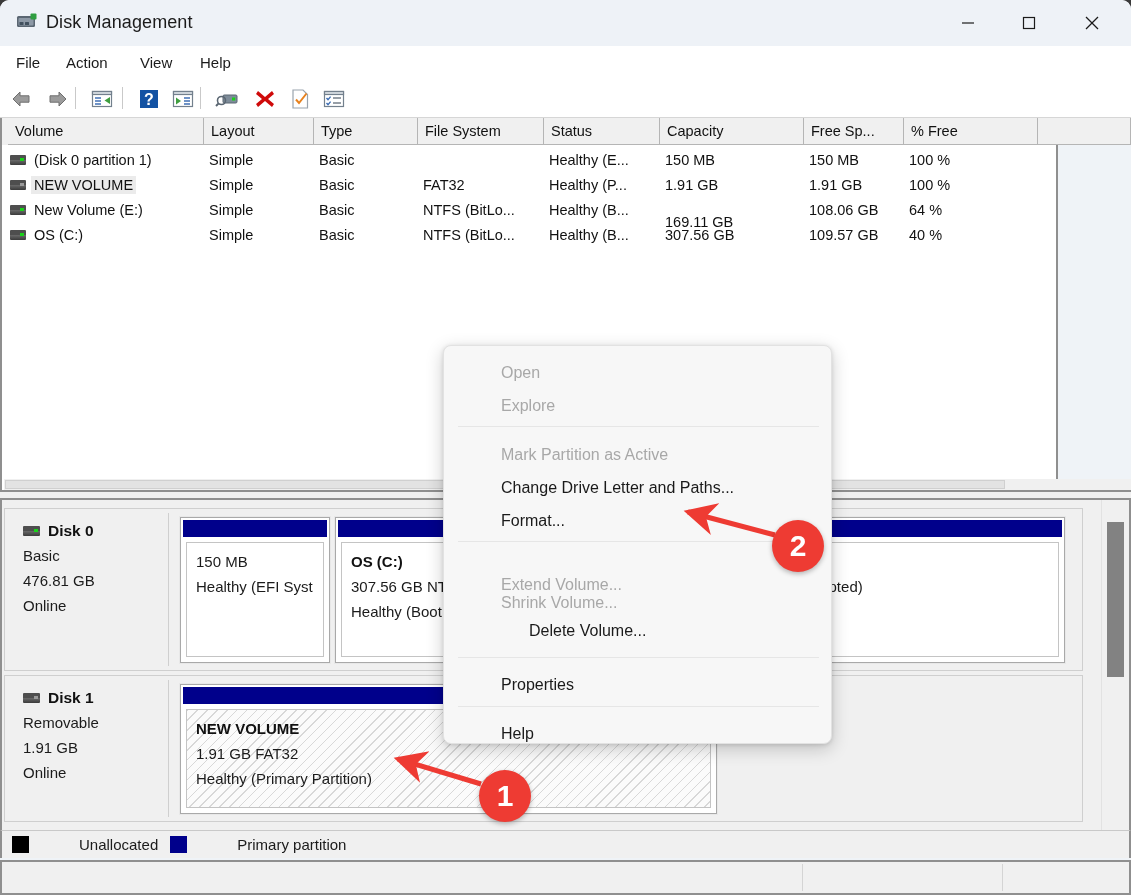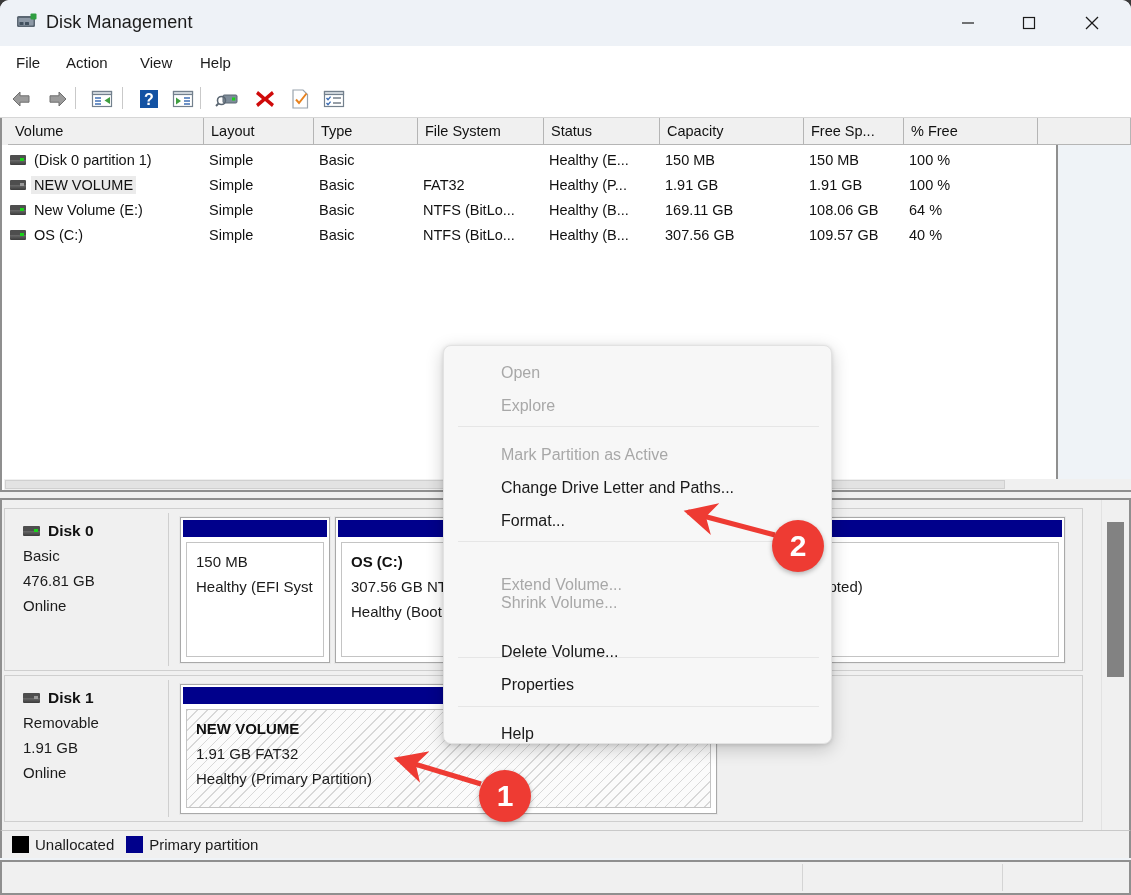--- a/index.html
+++ b/index.html
@@ -190,21 +190,21 @@
   }
 
   
   .legend {
     position: absolute; left: 0; top: 830px; width: 1131px; height: 28px;
     background: #f0f0f0;
     border-left: 2px solid #8f8f8f; border-right: 2px solid #8f8f8f;
     border-top: 1px solid #c9c9c9;
     display: flex; align-items: center; padding-left: 10px;
   }
-  .lg-item { display: flex; align-items: center; margin-right: 12px; }
+  .lg-item { display: flex; align-items: center; margin-right: 12px; gap: 44px; }
   .lg-sw { width: 17px; height: 17px; margin-right: 6px; }
   .lg-txt { font-size: 15px; color: #1b1b1b; }
 
   
   .statusbar {
     position: absolute; left: 0; top: 860px; width: 1131px; height: 35px;
     background: #f0f0f0;
     border: 2px solid #8f8f8f; border-top: 2px solid #8f8f8f;
   }
   .sb-sep { position: absolute; top: 2px; bottom: 2px; width: 1px; background: #d4d4d4; }
@@ -396,21 +396,21 @@
         </div>
         <div class="row" style="top: 79px;">
           <div class="cell vol-name" style="left: 8px; width: 196px;">
             <span class="drive-ico"></span>
             <span class="lbl">New Volume (E:)</span>
           </div>
           <div class="cell" style="left: 207px; width: 110px;">Simple</div>
           <div class="cell" style="left: 317px; width: 104px;">Basic</div>
           <div class="cell" style="left: 421px; width: 126px;">NTFS (BitLo...</div>
           <div class="cell" style="left: 547px; width: 116px;">Healthy (B...</div>
-          <div class="cell" style="left: 663px; width: 144px;">169.11 GB</div>
+          <div class="cell" style="left: 663px; width: 144px; margin-top: 12px;">169.11 GB</div>
           <div class="cell" style="left: 807px; width: 100px;">108.06 GB</div>
           <div class="cell" style="left: 907px; width: 134px;">64 %</div>
         </div>
         <div class="row" style="top: 104px;">
           <div class="cell vol-name" style="left: 8px; width: 196px;">
             <span class="drive-ico"></span>
             <span class="lbl">OS (C:)</span>
           </div>
           <div class="cell" style="left: 207px; width: 110px;">Simple</div>
           <div class="cell" style="left: 317px; width: 104px;">Basic</div>
@@ -510,21 +510,21 @@
       <div class="msep" style="top: 195px;"></div>
       <div class="msep" style="top: 311px;"></div>
       <div class="msep" style="top: 360px;"></div>
       <div class="mi disabled" style="top: 10px;">Open</div>
       <div class="mi disabled" style="top: 43px;">Explore</div>
       <div class="mi disabled" style="top: 92px;">Mark Partition as Active</div>
       <div class="mi" style="top: 158px;">Format...</div>
       <div class="mi" style="top: 125px;">Change Drive Letter and Paths...</div>
       <div class="mi disabled" style="top: 222px;">Extend Volume...</div>
       <div class="mi disabled" style="top: 240px;">Shrink Volume...</div>
-      <div class="mi" style="top: 289px;">Delete Volume...</div>
+      <div class="mi" style="top: 268px; margin-left: 28px;">Delete Volume...</div>
       <div class="mi" style="top: 322px;">Properties</div>
       <div class="mi" style="top: 371px;">Help</div>
     </div>
 
   <svg class="anno" style="left:0; top:0; width:1131px; height:895px;">
     <defs>
       <marker id="ah" markerWidth="7" markerHeight="7" refX="5.6" refY="3.5" orient="auto">
         <path d="M6.5,3.5 L0,0.2 L1.9,3.5 L0,6.8 Z" fill="#ee3b33"></path>
       </marker>
     </defs>

